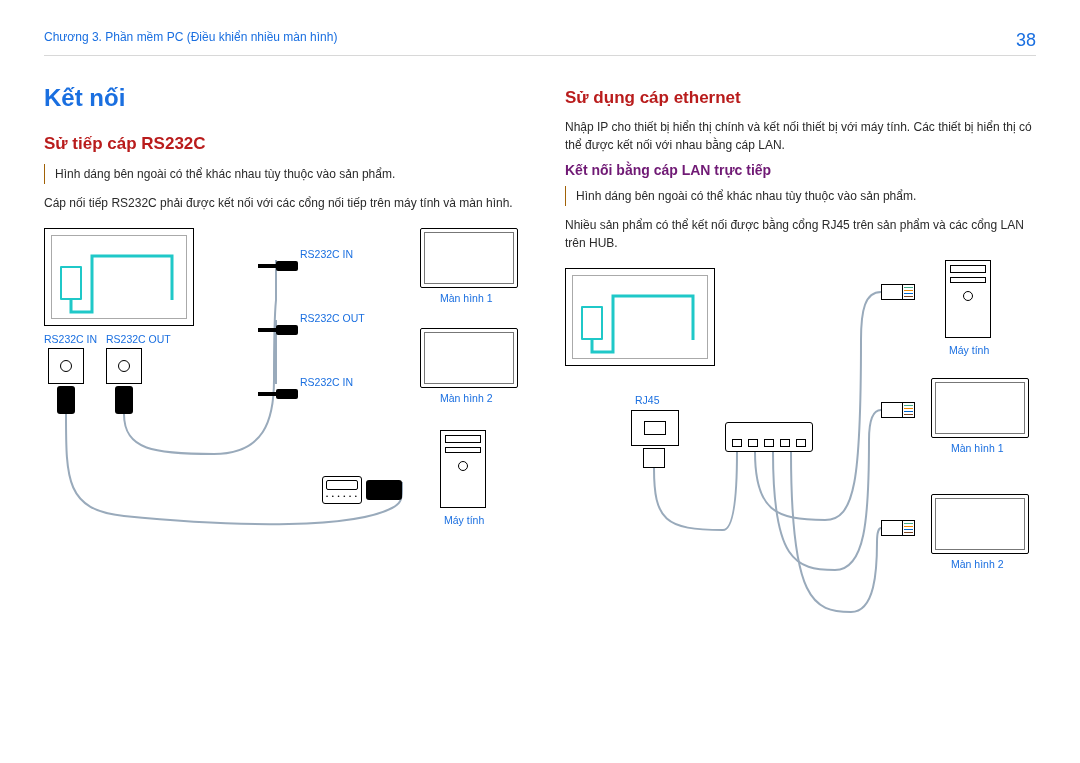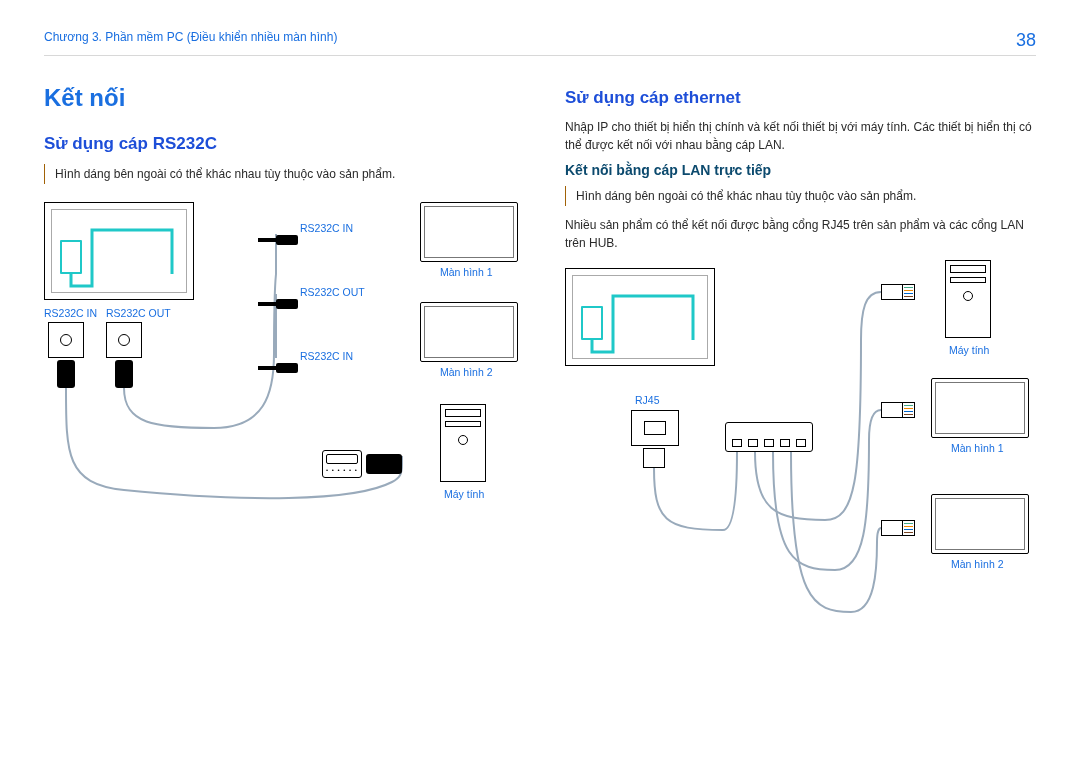--- a/index.html
+++ b/index.html
@@ -38,27 +38,27 @@
   }
   .col { flex: 1; }
   h1.section {
     font-size: 24px;
     color: #1a6fe0;
     font-weight: 700;
     margin-bottom: 22px;
   }
   h2.sub {
     font-size: 17px;
-    color: #1d4ed8;
+    color: #b91c1c;
     font-weight: 700;
     margin-bottom: 10px;
   }
   h3.subsub {
     font-size: 14px;
-    color: #0c4a6e;
+    color: #701a75;
     font-weight: 700;
     margin-bottom: 8px;
     margin-top: 8px;
   }
   .note {
     border-left: 1px solid #a16207;
     padding: 3px 0 3px 10px;
     font-size: 12px;
     margin-bottom: 10px;
   }
@@ -186,22 +186,23 @@
 <div class="header">
   <div class="breadcrumb">Chương 3. Phần mềm PC (Điều khiển nhiều màn hình)</div>
   <div class="page-number">38</div>
 </div>
 <hr class="divider">
 
 <div class="columns">
 
   <div class="col">
     <h1 class="section">Kết nối</h1>
-    <h2 class="sub">Sử dụng cáp RS232C</h2>
+    <h2 class="sub">Sử tiếp cáp RS232C</h2>
     <div class="note">Hình dáng bên ngoài có thể khác nhau tùy thuộc vào sản phẩm.</div>
+    <p class="body">Cáp nối tiếp RS232C phải được kết nối với các cổng nối tiếp trên máy tính và màn hình.</p>
 
     <div class="diagram-area">
 
       <div class="panel" style="left:0;top:8px;width:150px;height:98px;">
         <div style="position:absolute;top:6px;left:6px;right:6px;bottom:6px;border:1px solid #aaa;">
           <div class="teal" style="left:8px;top:30px;width:22px;height:34px;"></div>
           <svg style="position:absolute;left:0;top:0;width:100%;height:100%;">
             <path class="teal-cable" d="M19 64 L19 76 40 76 40 20 120 20 120 64" fill="none"></path>
           </svg>
         </div>

